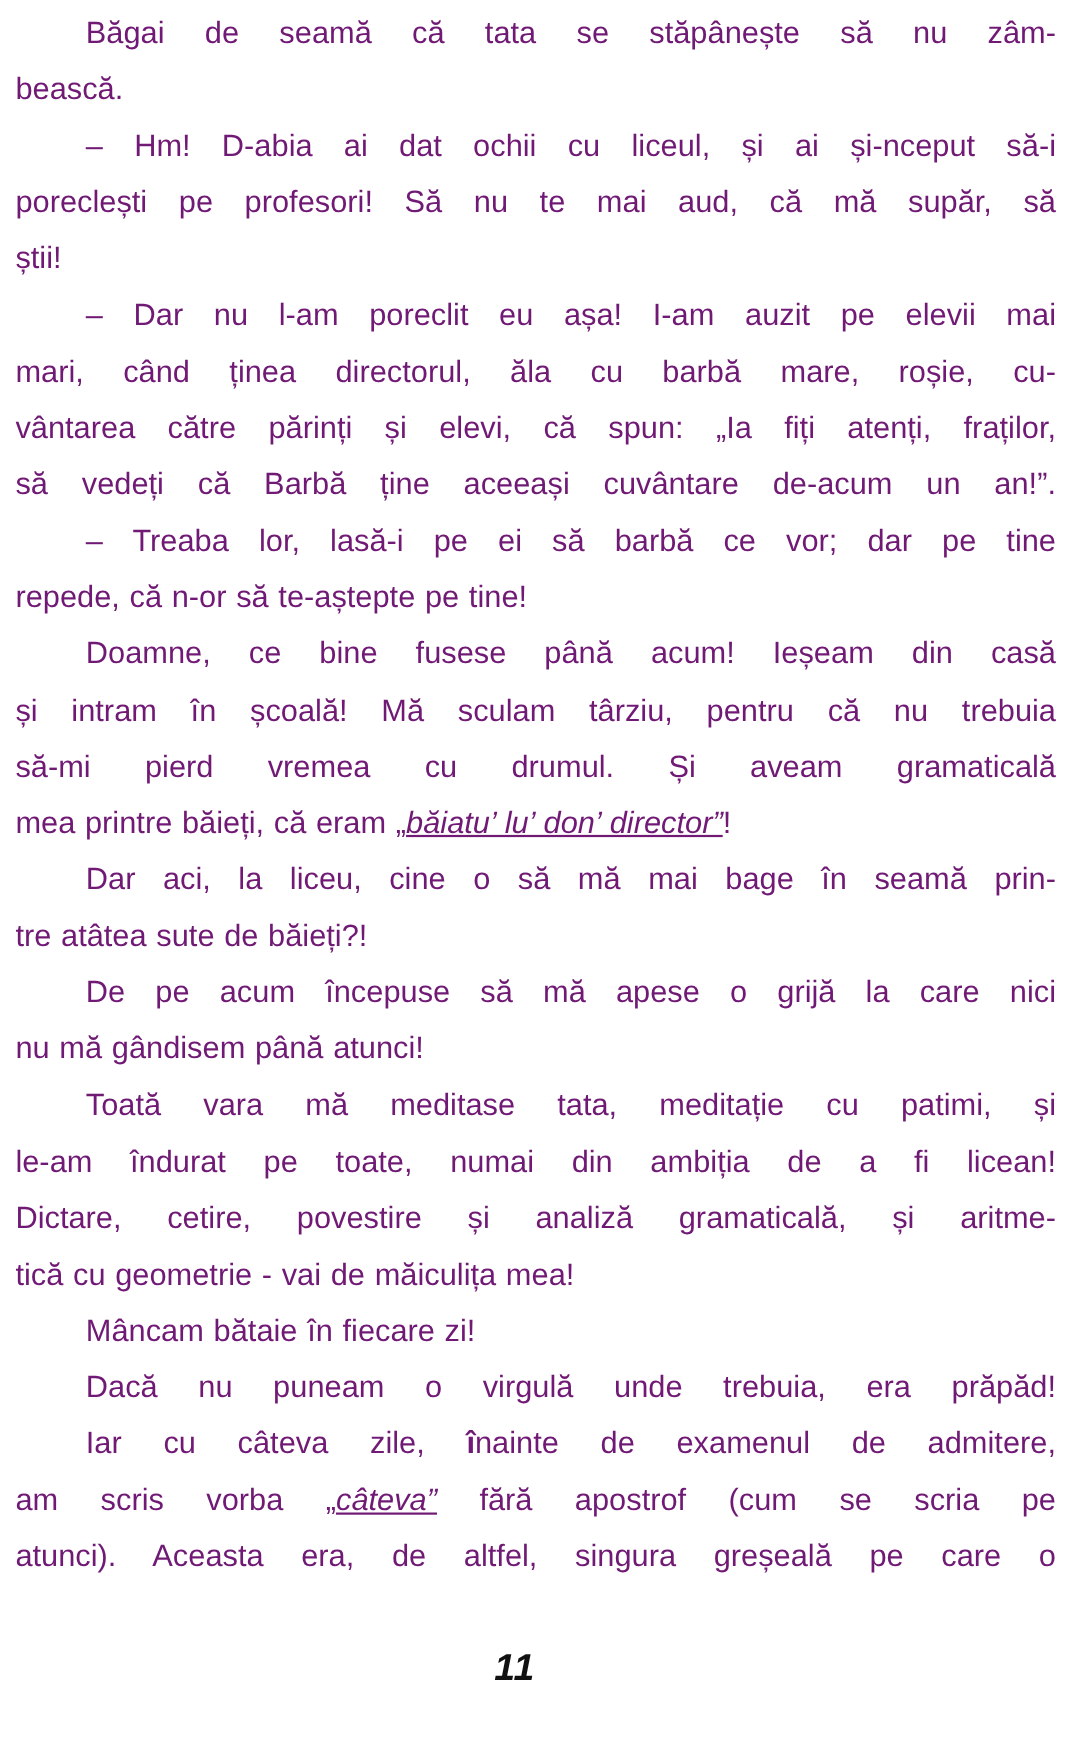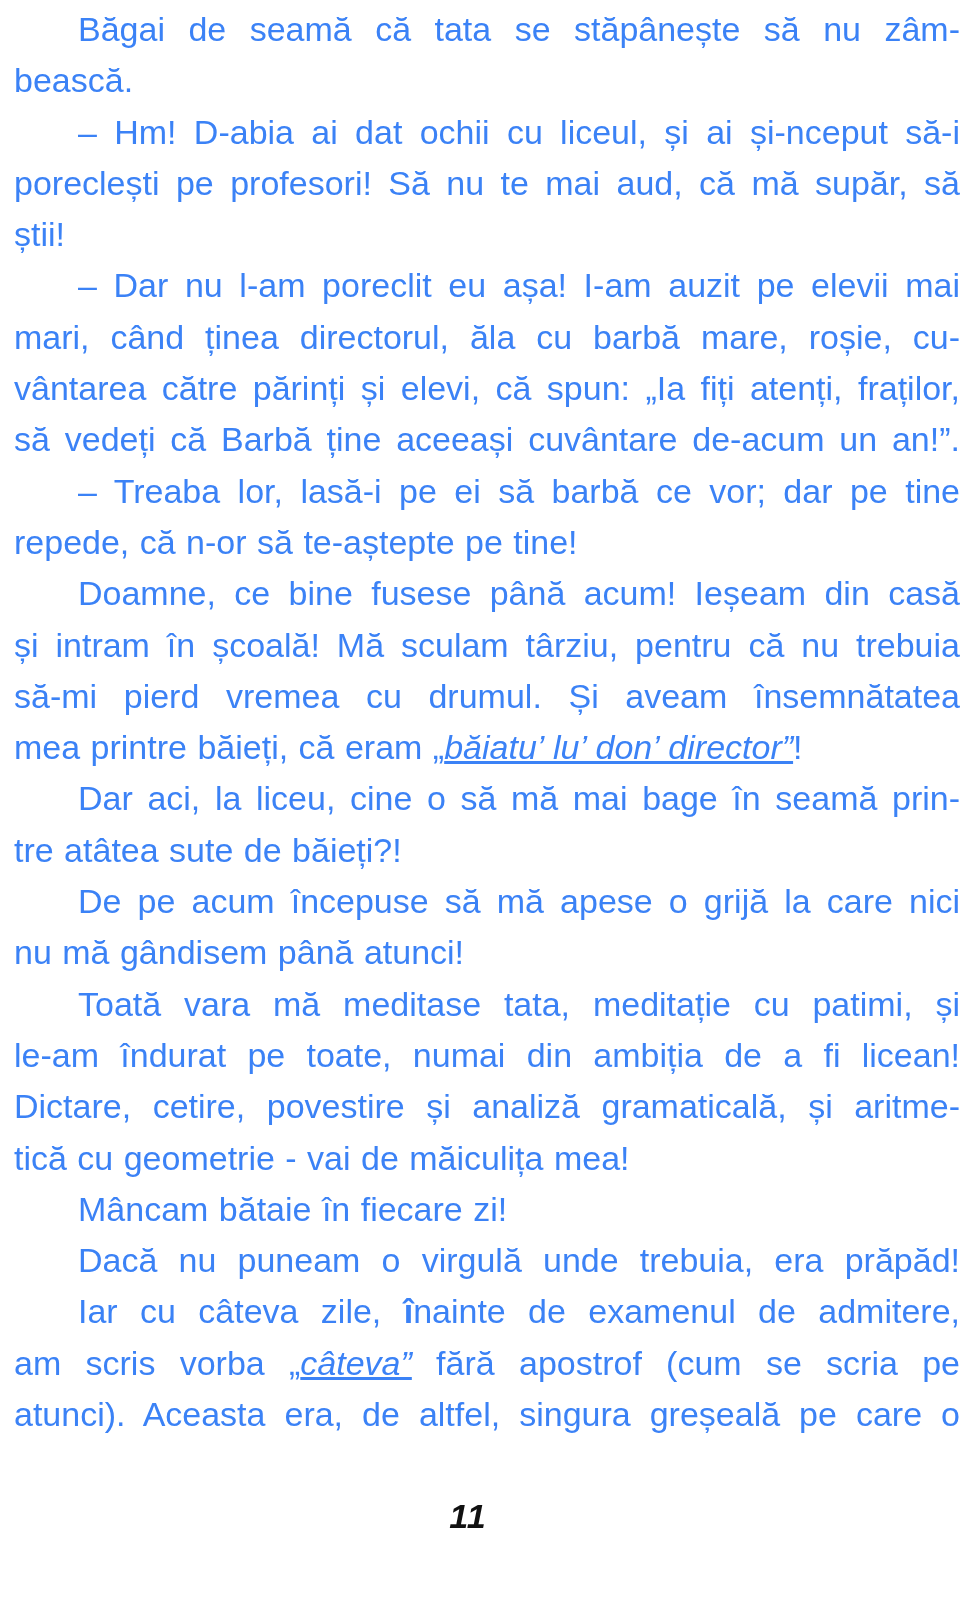--- a/index.html
+++ b/index.html
@@ -17,24 +17,24 @@
     width: 978px;
     height: 1600px;
     padding: 4px 18px 0 14px;
     background: #ffffff;
   }
   .text-block {
     width: 100%;
   }
   .line {
     font-family: "Liberation Sans", sans-serif;
-    font-size: 34px;
+    font-size: 28px;
     line-height: 51.3px;
     height: 51.3px;
-    color: #3b82f6;
+    color: #701a75;
     text-align: justify;
     text-align-last: left;
     overflow: hidden;
     white-space: normal;
     word-spacing: 1px;
   }
   .line.j {
     text-align-last: justify;
   }
   .line.ind {
@@ -66,21 +66,21 @@
       <div class="line j"><span>poreclești pe profesori! Să nu te mai aud, că mă supăr, să</span></div>
       <div class="line"><span>știi!</span></div>
       <div class="line ind j"><span>– Dar nu l-am poreclit eu așa! I-am auzit pe elevii mai</span></div>
       <div class="line j"><span>mari, când ținea directorul, ăla cu barbă mare, roșie, cu-</span></div>
       <div class="line j"><span>vântarea către părinți și elevi, că spun: „Ia fiți atenți, fraților,</span></div>
       <div class="line j"><span>să vedeți că Barbă ține aceeași cuvântare de-acum un an!”.</span></div>
       <div class="line ind j"><span>– Treaba lor, lasă-i pe ei să barbă ce vor; dar pe tine</span></div>
       <div class="line"><span>repede, că n-or să te-aștepte pe tine!</span></div>
       <div class="line ind j"><span>Doamne, ce bine fusese până acum! Ieșeam din casă</span></div>
       <div class="line j"><span>și intram în școală! Mă sculam târziu, pentru că nu trebuia</span></div>
-      <div class="line j"><span>să-mi pierd vremea cu drumul. Și aveam însemnătatea</span></div>
+      <div class="line j"><span>să-mi pierd vremea cu drumul. Și aveam gramaticală</span></div>
       <div class="line"><span>mea printre băieți, că eram „</span><span class="it">băiatu’ lu’ don’ director”</span><span>!</span></div>
       <div class="line ind j"><span>Dar aci, la liceu, cine o să mă mai bage în seamă prin-</span></div>
       <div class="line"><span>tre atâtea sute de băieți?!</span></div>
       <div class="line ind j"><span>De pe acum începuse să mă apese o grijă la care nici</span></div>
       <div class="line"><span>nu mă gândisem până atunci!</span></div>
       <div class="line ind j"><span>Toată vara mă meditase tata, meditație cu patimi, și</span></div>
       <div class="line j"><span>le-am îndurat pe toate, numai din ambiția de a fi licean!</span></div>
       <div class="line j"><span>Dictare, cetire, povestire și analiză gramaticală, și aritme-</span></div>
       <div class="line"><span>tică cu geometrie - vai de măiculița mea!</span></div>
       <div class="line ind"><span>Mâncam bătaie în fiecare zi!</span></div>

